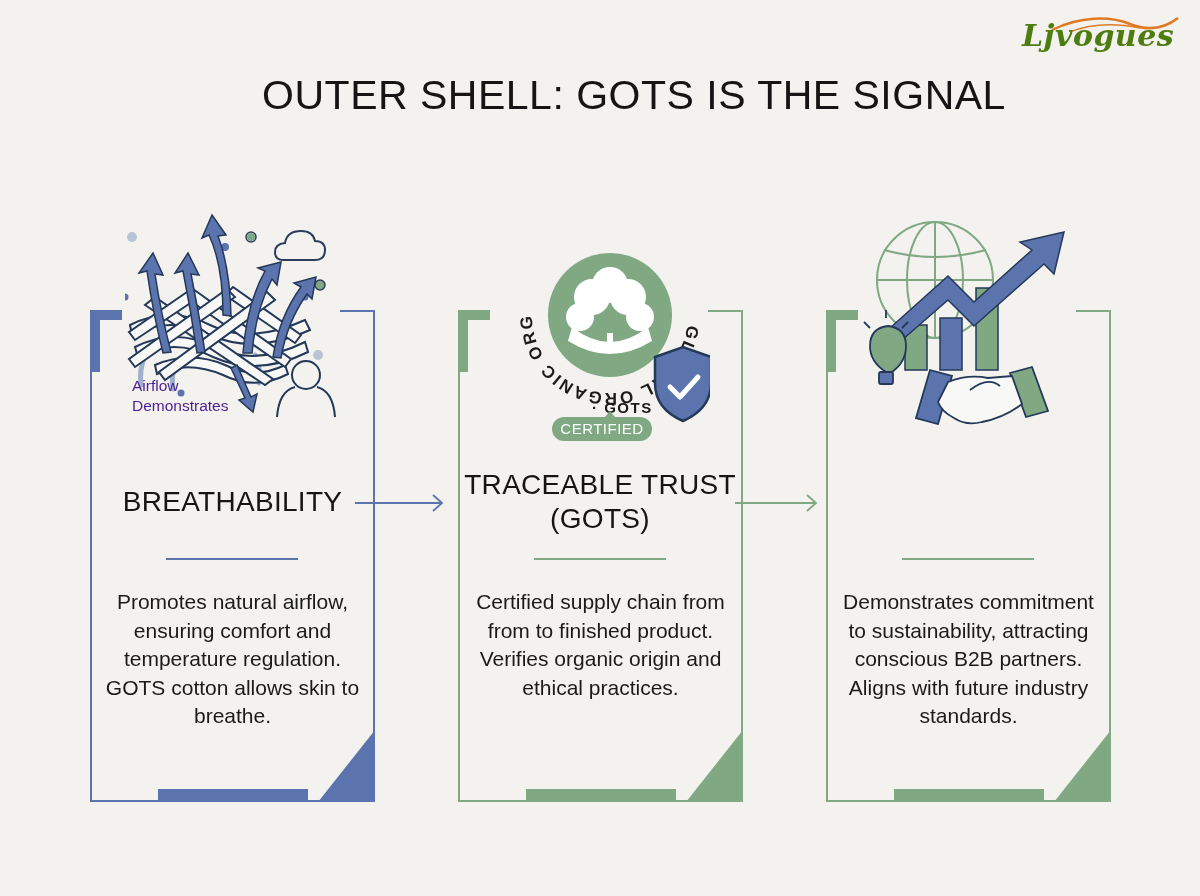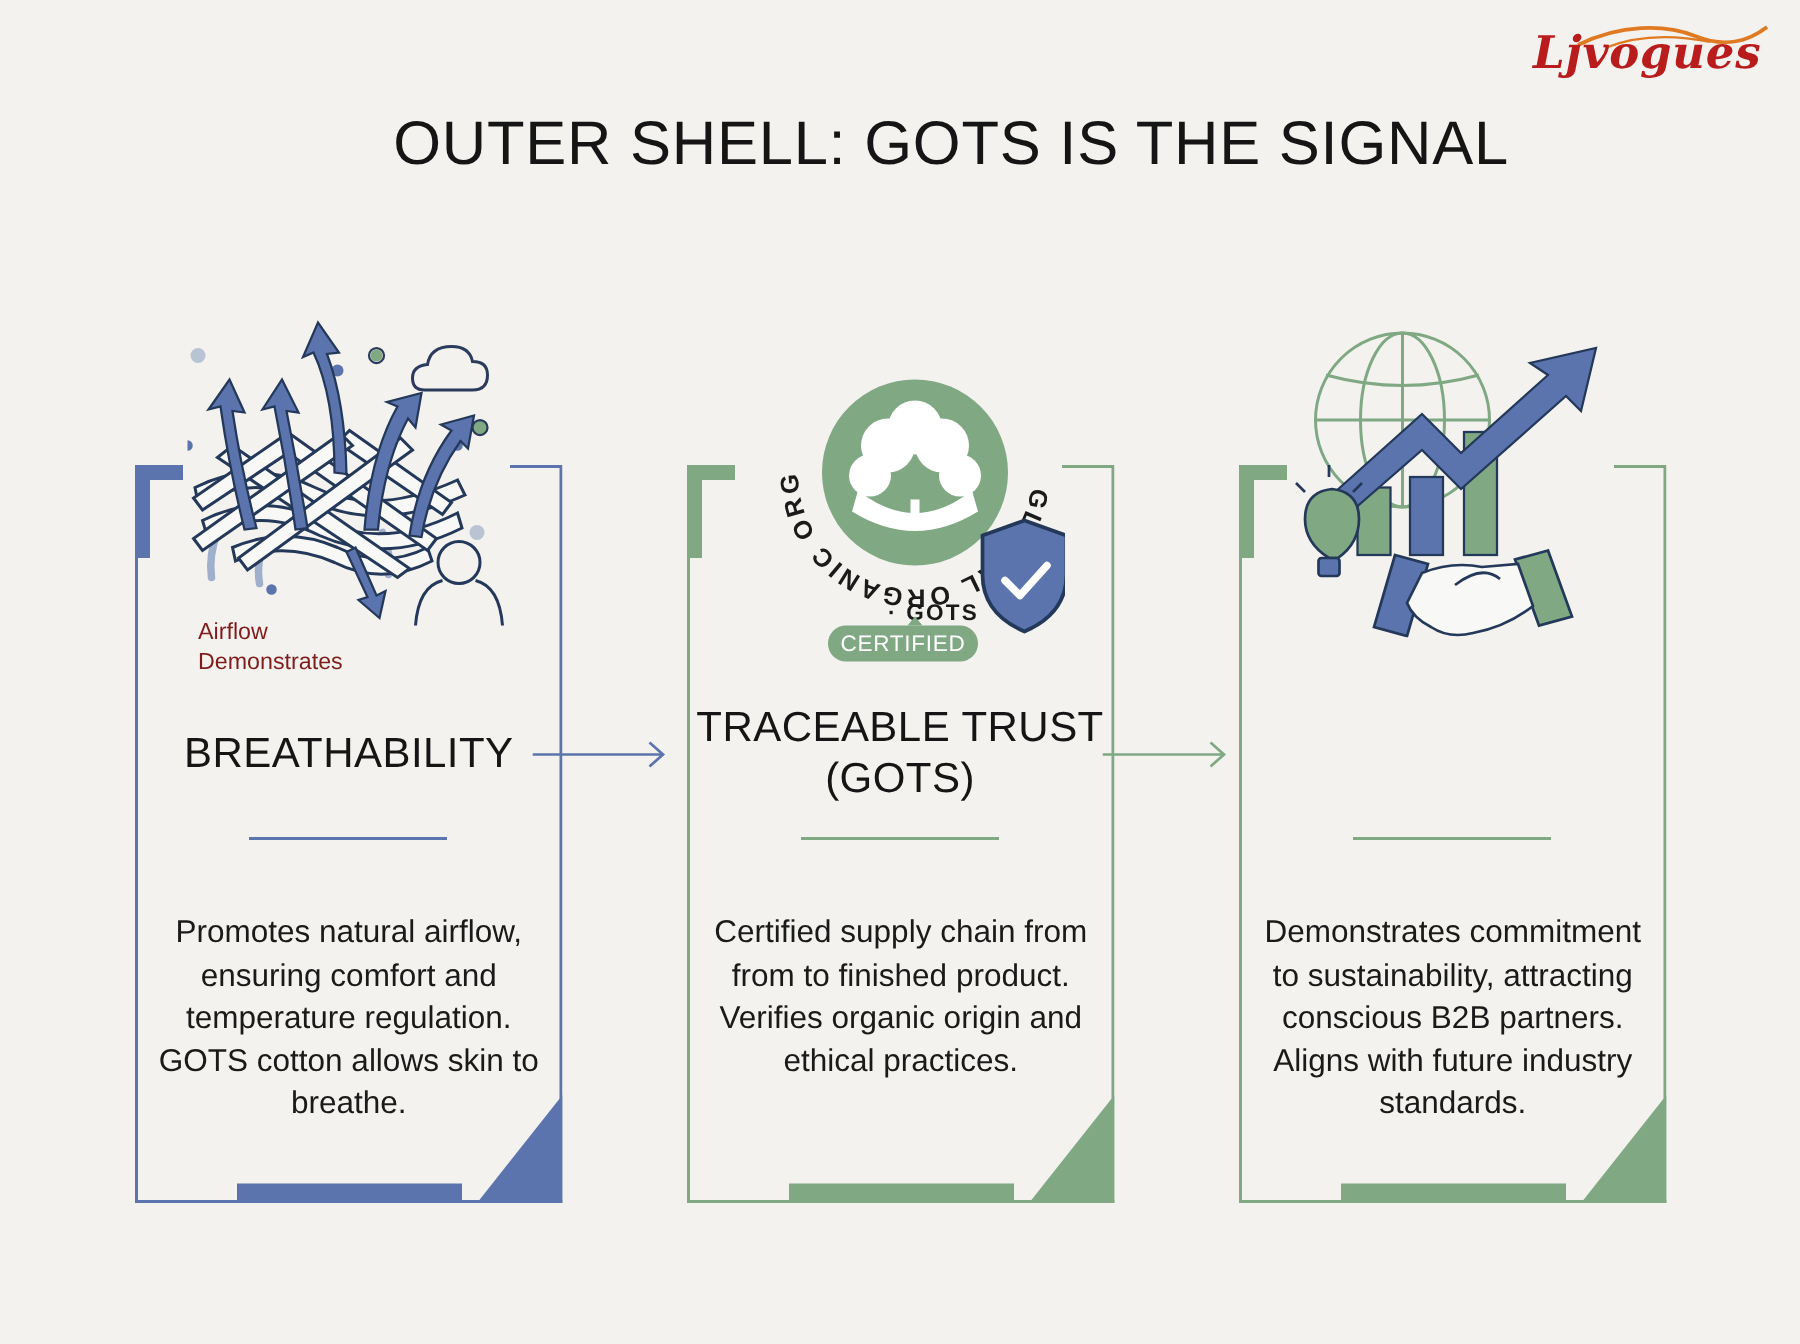--- a/index.html
+++ b/index.html
@@ -5,47 +5,47 @@
   html, body { margin:0; padding:0; }
   body {
     width:1200px; height:896px; overflow:hidden; position:relative;
     background:#f3f2ee;
     font-family:"Liberation Sans", "DejaVu Sans", sans-serif;
     color:#1a1a1a;
   }
   .logo {
     position:absolute; left:1022px; top:18px;
     font-family:"DejaVu Serif", serif; font-style:italic; font-weight:bold;
-    font-size:30px; color:#b91c1c; letter-spacing:0.5px;
+    font-size:30px; color:#4d7c0f; letter-spacing:0.5px;
   }
   .logo-swoosh { position:absolute; left:1050px; top:14px; }
   .title {
     position:absolute; left:0; width:1200px; top:72px; text-align:center;
     font-size:41px; font-weight:normal; letter-spacing:0.5px; color:#151515;padding-left:34px;
   }
   .card { position:absolute; top:310px; width:285px; height:492px; }
   .card .frame { position:absolute; left:0; top:0; width:100%; height:100%; }
   .card-1 { left:90px; }
   .card-2 { left:458px; }
   .card-3 { left:826px; }
   .heading {
     position:absolute; left:0; width:285px; text-align:center;
     font-size:28px; line-height:34px; color:#151515; letter-spacing:0.3px;
   }
   .divider {
     position:absolute; height:2px; width:132px; left:76px; top:248px;
   }
   .desc {
     position:absolute; left:10px; width:265px; top:278px; text-align:center;
-    font-size:21px; line-height:28.5px; color:#1a1a1a;margin-top:20px;
+    font-size:21px; line-height:28.5px; color:#1a1a1a;
   }
   .arrow { position:absolute; }
   .icon-wrap { position:absolute; }
   .caption {
-    position:absolute; left:132px; top:376px; font-size:15.5px; line-height:20px; color:#7f1d1d;margin-top:36px;
+    position:absolute; left:132px; top:376px; font-size:15.5px; line-height:20px; color:#4c1d95;
   }
 </style>
 </head>
 <body>
 
 <svg class="logo-swoosh" width="130" height="20" viewBox="0 0 130 20">
   <path d="M2 16 C 30 2, 60 2, 80 10 S 115 14, 128 4" stroke="#e07a22" stroke-width="2.5" fill="none"></path>
   <path d="M20 18 C 45 8, 70 10, 90 14" stroke="#e07a22" stroke-width="1.5" fill="none"></path>
 </svg>
 <div class="logo">Ljvogues</div>

